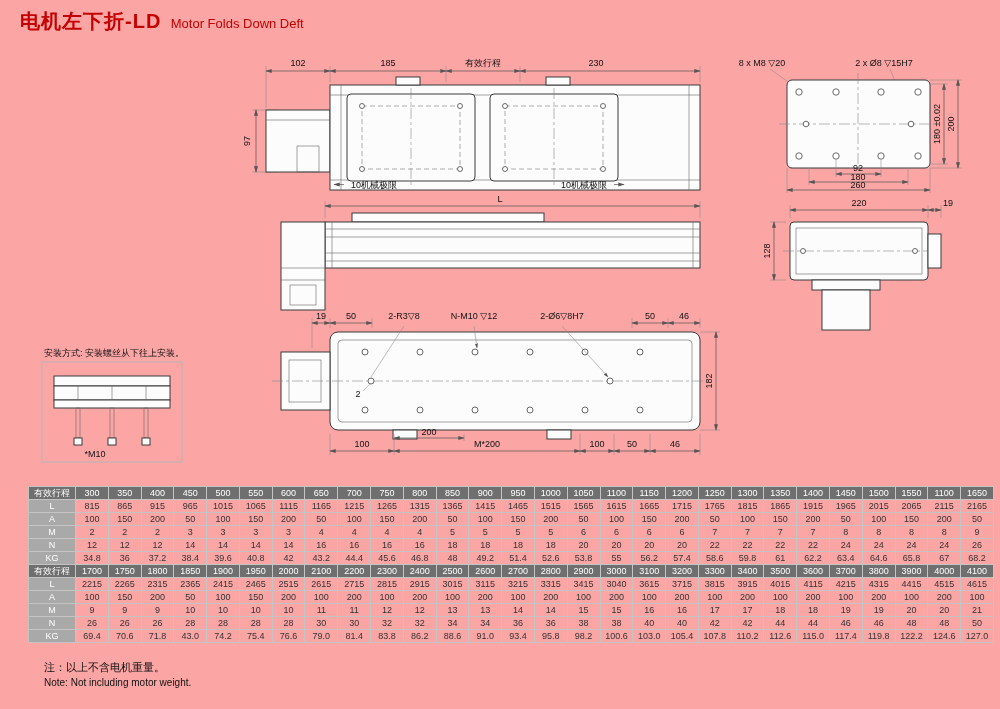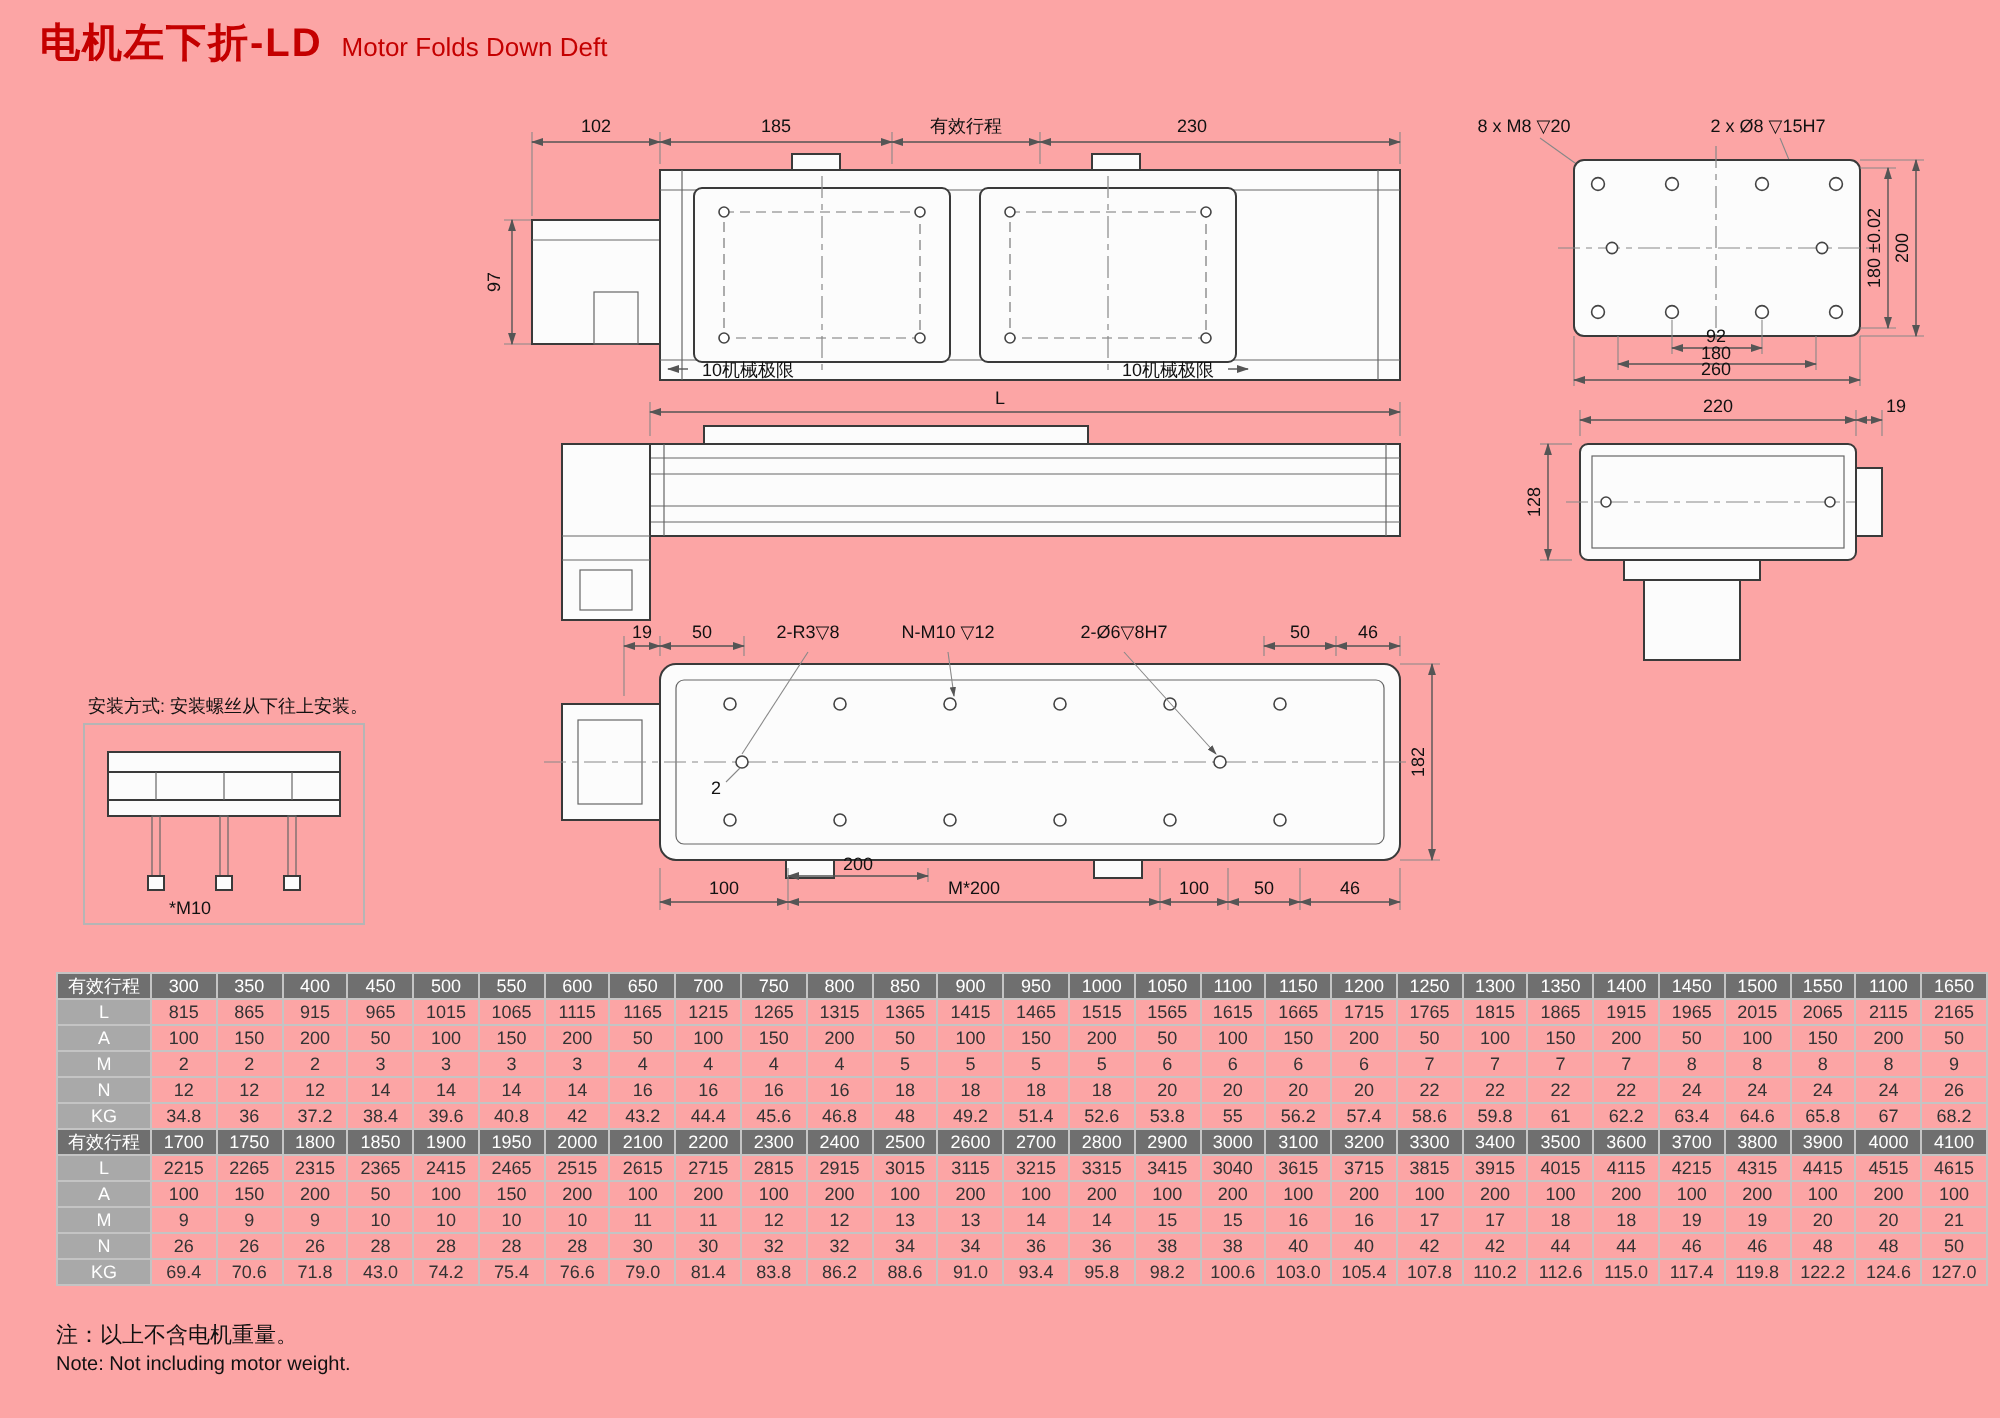--- a/index.html
+++ b/index.html
@@ -21,21 +21,21 @@
   text.lb{font-family:"Liberation Sans",sans-serif;font-size:9px;fill:#111;text-anchor:middle;}
   text.cn{font-family:"Liberation Sans",sans-serif;font-size:9px;fill:#111;text-anchor:middle;}
   text.cns{text-anchor:start;}
   
   .spec{position:absolute;left:28px;top:486px;width:966px;border-collapse:collapse;
         table-layout:fixed;font-size:9px;}
   .spec td{border:1px solid #c4c4c4;text-align:center;padding:0;height:12px;line-height:12px;
         color:#333;overflow:hidden;white-space:nowrap;}
   .spec td.rowhead{background:#a9a9a9;color:#fff;width:46px;}
   .spec tr.dark td{background:#6f6f6f;color:#fff;}
-  .notes{position:absolute;left:28px;top:660px;color:#111;}
+  .notes{position:absolute;left:44px;top:660px;color:#111;}
   .note-cn{font-size:11px;}
   .note-en{font-size:10px;margin-top:2px;}
 </style>
 </head>
 <body>
 
 <div class="page">
 
   <div class="titlebar">
     <span class="t-cn">电机左下折-LD</span>

